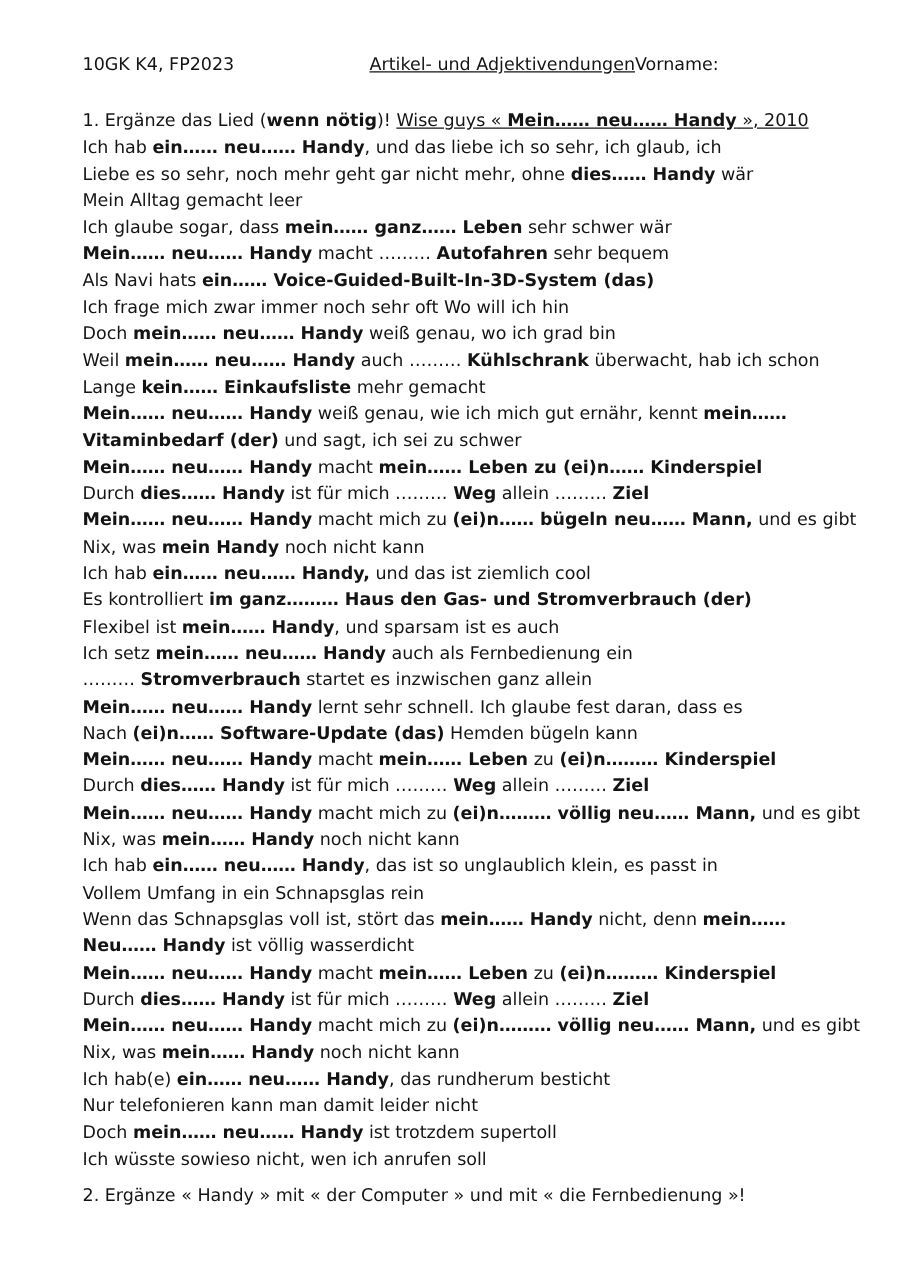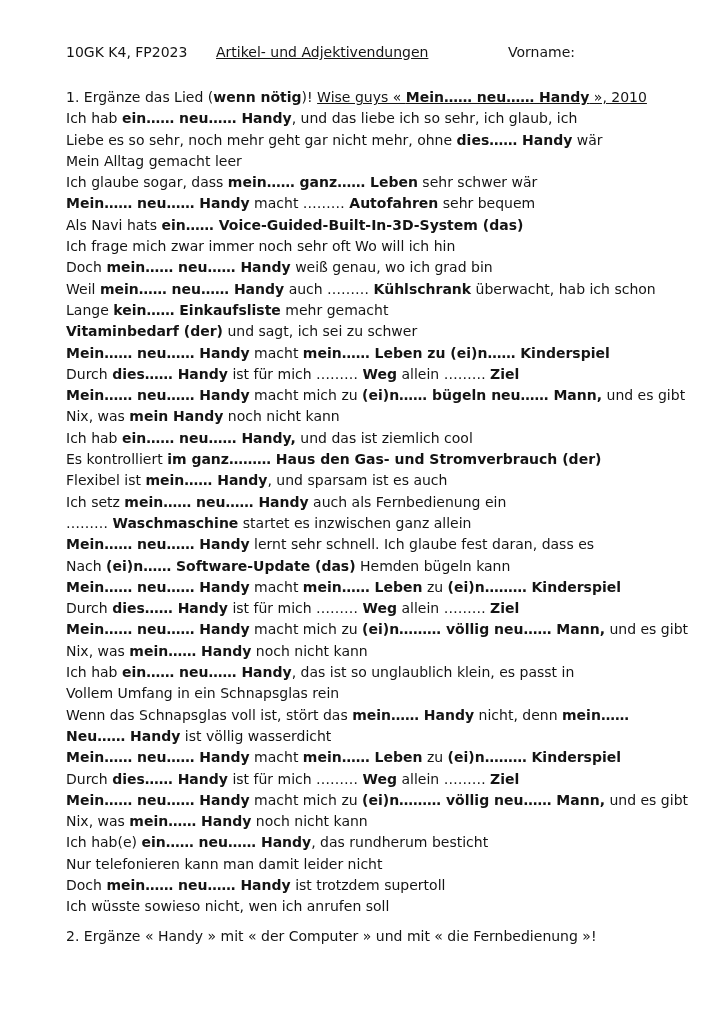--- a/index.html
+++ b/index.html
@@ -21,21 +21,21 @@
     height: 1024px;
     padding: 42px 58px 12px 66px;
   }
   .header {
     display: flex;
     align-items: baseline;
     line-height: 21px;
     margin-bottom: 9px;
   }
   .h-left { width: 150px; }
-  .h-center { flex: 1; text-align: left; text-decoration: underline; }
+  .h-center { flex: 1; text-align: right; text-decoration: underline; }
   .h-right { width: 158px; text-align: left; }
   .line {
     white-space: nowrap;
     line-height: 21.3px;
     height: 21.3px;
   }
   .taskline {
     white-space: nowrap;
     line-height: 21.3px;
     height: 21.3px;
@@ -59,30 +59,31 @@
       <div class="line"><span>Ich hab </span><span class="b">ein…… neu…… Handy</span><span>, und das liebe ich so sehr, ich glaub, ich</span></div>
       <div class="line"><span>Liebe es so sehr, noch mehr geht gar nicht mehr, ohne </span><span class="b">dies…… Handy</span><span> wär</span></div>
       <div class="line"><span>Mein Alltag gemacht leer</span></div>
       <div class="line"><span>Ich glaube sogar, dass </span><span class="b">mein…… ganz…… Leben</span><span> sehr schwer wär</span></div>
       <div class="line"><span class="b">Mein…… neu…… Handy</span><span> macht ……… </span><span class="b">Autofahren</span><span> sehr bequem</span></div>
       <div class="line"><span>Als Navi hats </span><span class="b">ein…… Voice-Guided-Built-In-3D-System (das)</span></div>
       <div class="line"><span>Ich frage mich zwar immer noch sehr oft Wo will ich hin</span></div>
       <div class="line"><span>Doch </span><span class="b">mein…… neu…… Handy</span><span> weiß genau, wo ich grad bin</span></div>
       <div class="line"><span>Weil </span><span class="b">mein…… neu…… Handy</span><span> auch ……… </span><span class="b">Kühlschrank</span><span> überwacht, hab ich schon</span></div>
       <div class="line"><span>Lange </span><span class="b">kein…… Einkaufsliste</span><span> mehr gemacht</span></div>
+      <div class="line"><span class="b">Mein…… neu…… Handy</span><span> weiß genau, wie ich mich gut ernähr, kennt </span><span class="b">mein……</span></div>
       <div class="line"><span class="b">Vitaminbedarf (der)</span><span> und sagt, ich sei zu schwer</span></div>
       <div class="line"><span class="b">Mein…… neu…… Handy</span><span> macht </span><span class="b">mein…… Leben zu (ei)n…… Kinderspiel</span></div>
       <div class="line"><span>Durch </span><span class="b">dies…… Handy</span><span> ist für mich ……… </span><span class="b">Weg</span><span> allein ……… </span><span class="b">Ziel</span></div>
       <div class="line"><span class="b">Mein…… neu…… Handy</span><span> macht mich zu </span><span class="b">(ei)n…… bügeln neu…… Mann,</span><span> und es gibt</span></div>
       <div class="line"><span>Nix, was </span><span class="b">mein Handy</span><span> noch nicht kann</span></div>
       <div class="line"><span>Ich hab </span><span class="b">ein…… neu…… Handy,</span><span> und das ist ziemlich cool</span></div>
       <div class="line"><span>Es kontrolliert </span><span class="b">im ganz……… Haus den Gas- und Stromverbrauch (der)</span></div>
       <div class="line"><span>Flexibel ist </span><span class="b">mein…… Handy</span><span>, und sparsam ist es auch</span></div>
       <div class="line"><span>Ich setz </span><span class="b">mein…… neu…… Handy</span><span> auch als Fernbedienung ein</span></div>
-      <div class="line"><span>……… </span><span class="b">Waschmaschine</span><span> startet es inzwischen ganz allein</span></div>
+      <div class="line"><span>……… </span><span class="b">Stromverbrauch</span><span> startet es inzwischen ganz allein</span></div>
       <div class="line"><span class="b">Mein…… neu…… Handy</span><span> lernt sehr schnell. Ich glaube fest daran, dass es</span></div>
       <div class="line"><span>Nach </span><span class="b">(ei)n…… Software-Update (das)</span><span> Hemden bügeln kann</span></div>
       <div class="line"><span class="b">Mein…… neu…… Handy</span><span> macht </span><span class="b">mein…… Leben</span><span> zu </span><span class="b">(ei)n……… Kinderspiel</span></div>
       <div class="line"><span>Durch </span><span class="b">dies…… Handy</span><span> ist für mich ……… </span><span class="b">Weg</span><span> allein ……… </span><span class="b">Ziel</span></div>
       <div class="line"><span class="b">Mein…… neu…… Handy</span><span> macht mich zu </span><span class="b">(ei)n……… völlig neu…… Mann,</span><span> und es gibt</span></div>
       <div class="line"><span>Nix, was </span><span class="b">mein…… Handy</span><span> noch nicht kann</span></div>
       <div class="line"><span>Ich hab </span><span class="b">ein…… neu…… Handy</span><span>, das ist so unglaublich klein, es passt in</span></div>
       <div class="line"><span>Vollem Umfang in ein Schnapsglas rein</span></div>
       <div class="line"><span>Wenn das Schnapsglas voll ist, stört das </span><span class="b">mein…… Handy</span><span> nicht, denn </span><span class="b">mein……</span></div>
       <div class="line"><span class="b">Neu…… Handy</span><span> ist völlig wasserdicht</span></div>

